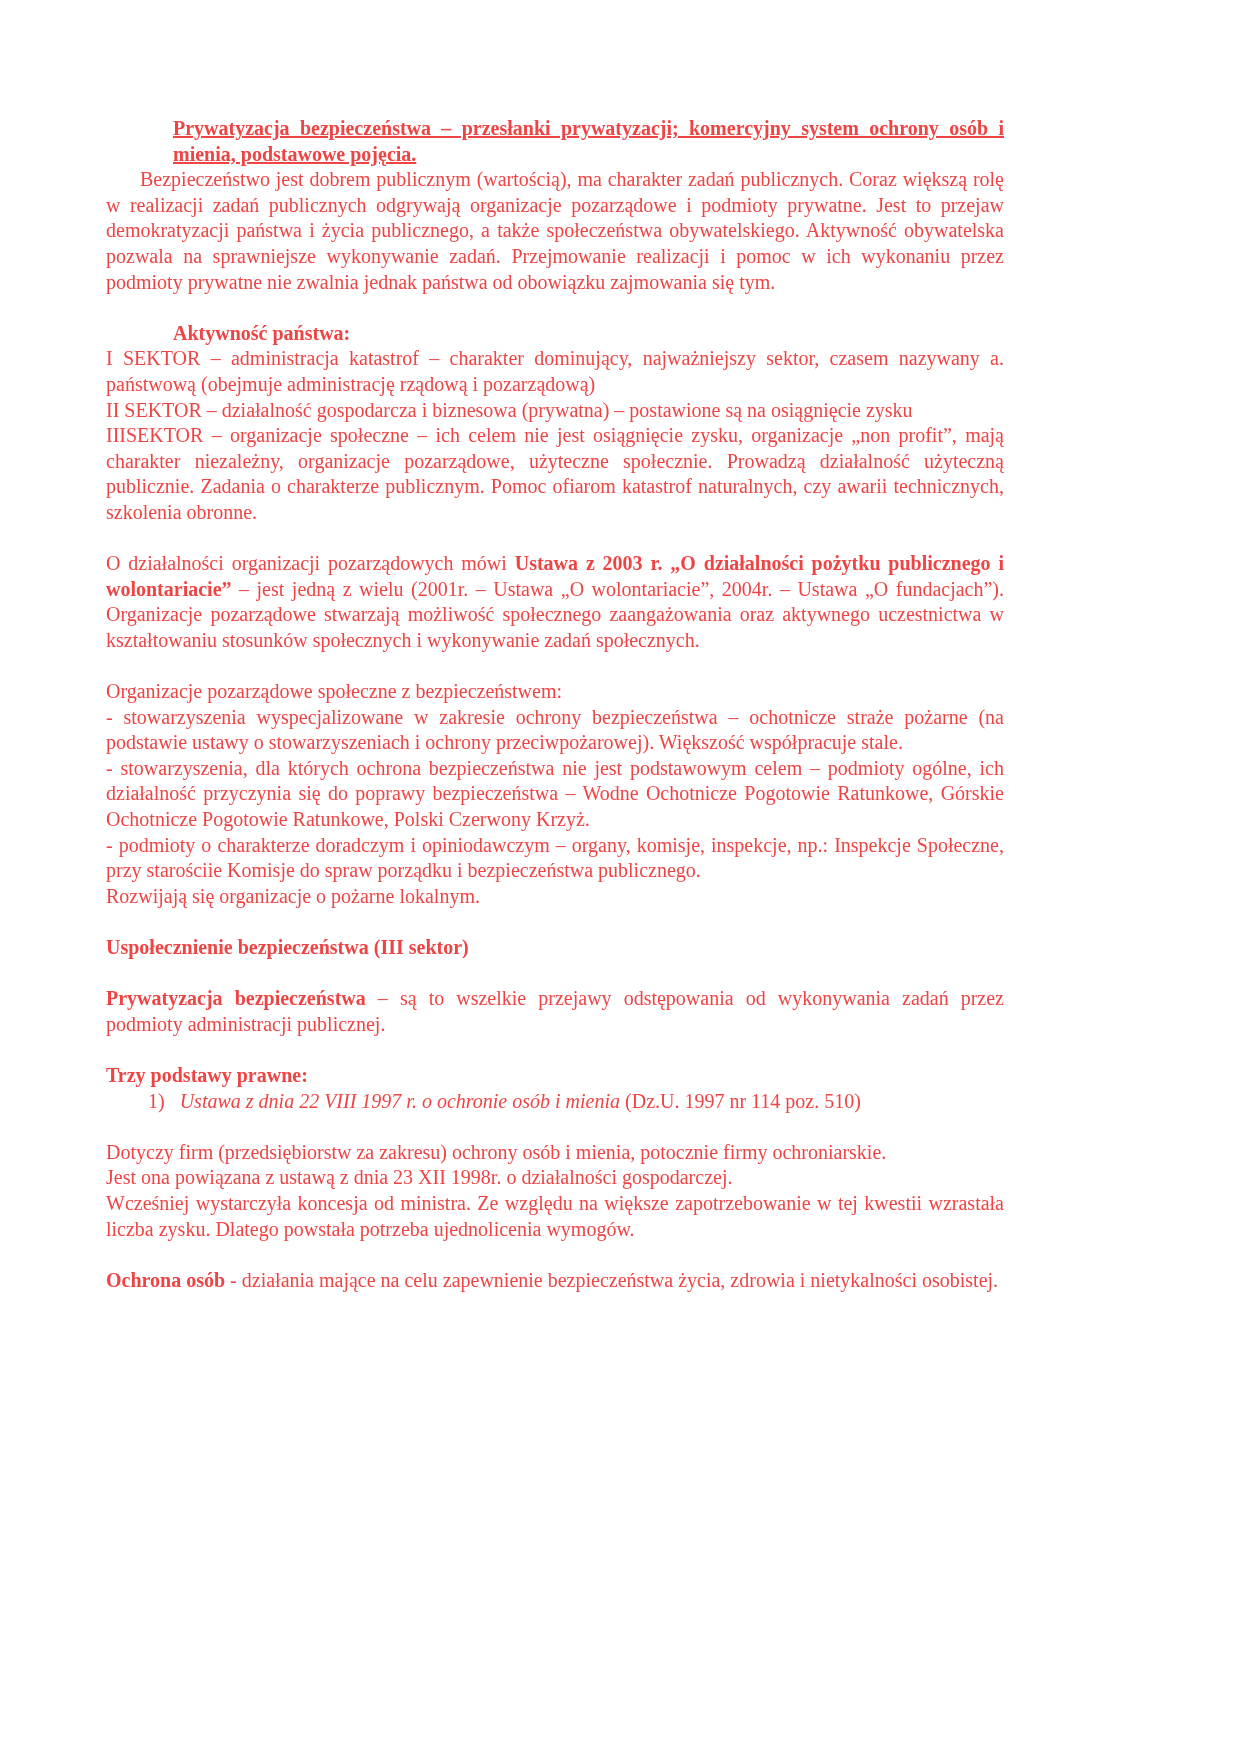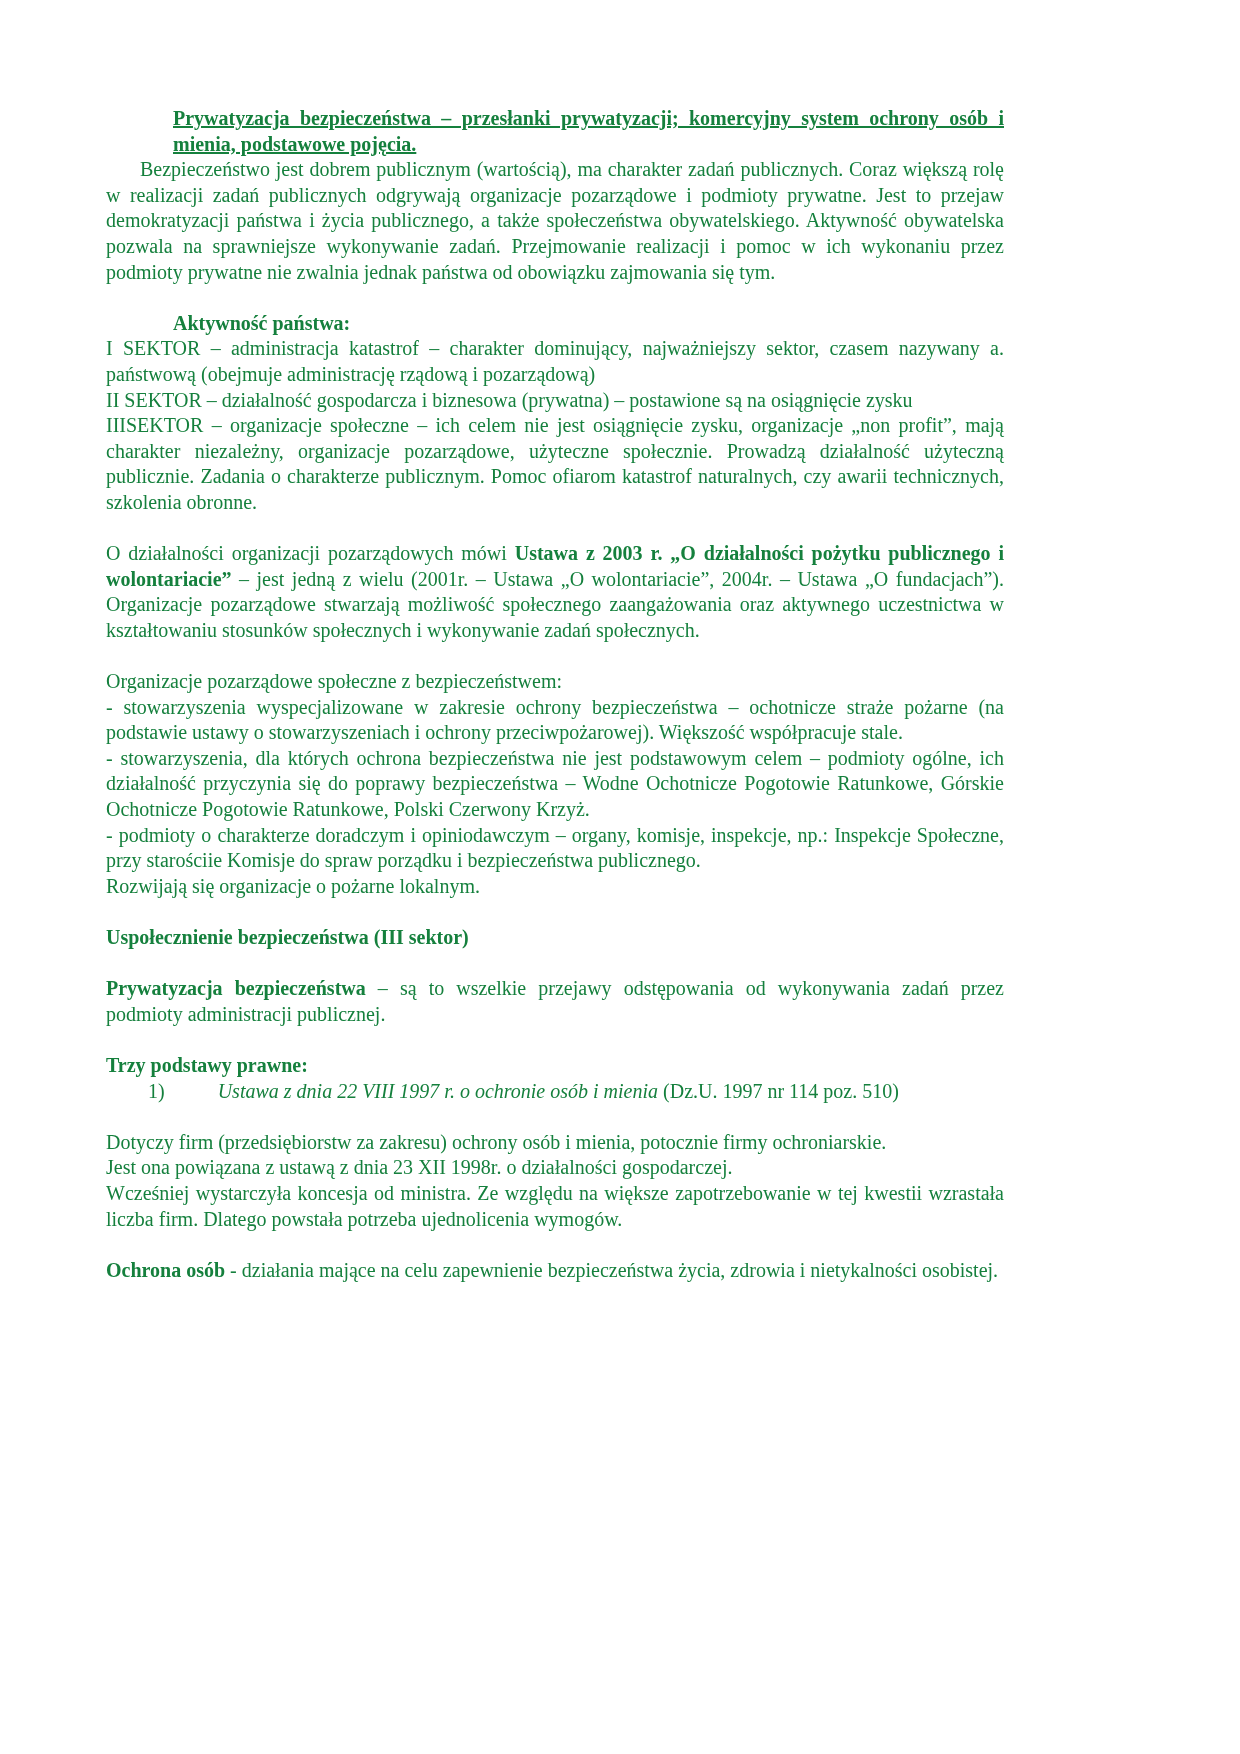--- a/index.html
+++ b/index.html
@@ -1,28 +1,28 @@
 <!DOCTYPE html>
 <html><head>
 <meta charset="utf-8">
 <style>
   html, body { margin: 0; padding: 0; background: #ffffff; }
   body { width: 1240px; height: 1754px; position: relative; overflow: hidden; }
   .page {
-    position: absolute; left: 106px; top: 106px; width: 898px;
+    position: absolute; left: 106px; top: 116px; width: 898px;
     font-family: "Liberation Serif", "DejaVu Serif", serif;
-    font-size: 20px; line-height: 25.6px; color: #15803d;
+    font-size: 20px; line-height: 25.6px; color: #ef4444;
   }
   .page p { margin: 0; text-align: justify; }
   .title { padding-left: 67px; font-weight: bold; text-decoration: underline; text-align: justify; }
   .indent1 { text-indent: 34px; }
   .h-indent { padding-left: 67px; font-weight: bold; }
   .gap { height: 25.6px; }
   .bold { font-weight: bold; }
-  .ital { font-style: italic; margin-left: 38px; }
+  .ital { font-style: italic; }
   .last-left { text-align-last: left; }
   .list-item { padding-left: 66px; text-indent: -24px; }
 </style>
 </head>
 <body>
 
 <div class="page">
 
   <p class="title">Prywatyzacja bezpieczeństwa – przesłanki prywatyzacji; komercyjny system ochrony osób i mienia, podstawowe pojęcia.</p>
 
@@ -57,19 +57,19 @@
 
   <div class="gap"></div>
 
   <p class="bold">Trzy podstawy prawne:</p>
   <p class="list-item"><span>1)</span>&nbsp;&nbsp;&nbsp;<span class="ital">Ustawa z dnia 22 VIII 1997 r. o ochronie osób i mienia</span><span> (Dz.U. 1997 nr 114 poz. 510)</span></p>
 
   <div class="gap"></div>
 
   <p class="last-left">Dotyczy firm (przedsiębiorstw za zakresu) ochrony osób i mienia, potocznie firmy ochroniarskie.</p>
   <p class="last-left">Jest ona powiązana z ustawą z dnia 23 XII 1998r. o działalności gospodarczej.</p>
-  <p class="last-left">Wcześniej wystarczyła koncesja od ministra. Ze względu na większe zapotrzebowanie w tej kwestii wzrastała liczba firm. Dlatego powstała potrzeba ujednolicenia wymogów.</p>
+  <p class="last-left">Wcześniej wystarczyła koncesja od ministra. Ze względu na większe zapotrzebowanie w tej kwestii wzrastała liczba zysku. Dlatego powstała potrzeba ujednolicenia wymogów.</p>
 
   <div class="gap"></div>
 
   <p><span class="bold">Ochrona osób</span><span> - działania mające na celu zapewnienie bezpieczeństwa życia, zdrowia i nietykalności osobistej.</span></p>
 
 </div>
 
 </body></html>

